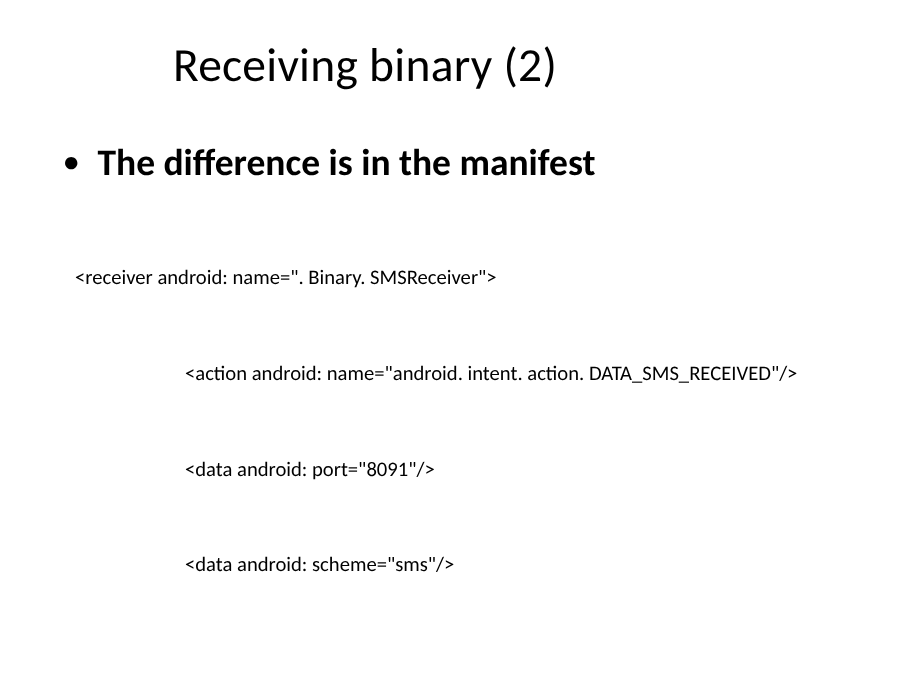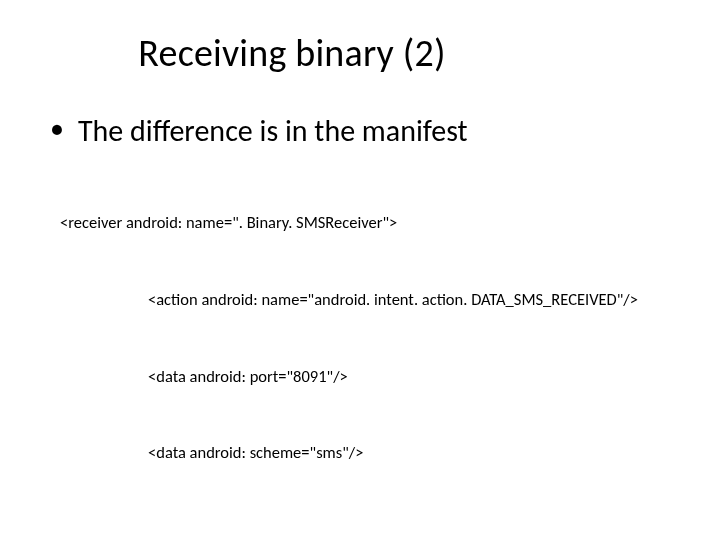--- a/index.html
+++ b/index.html
@@ -25,21 +25,21 @@
       padding-left: 2px;
     }
     .bullet-dot {
       font-size: 28px;
       line-height: 1.1;
       margin-right: 14px;
       margin-top: 2px;
     }
     .bullet-text {
       font-size: 30px;
-      font-weight: 400;
+      font-weight: 700;
     }
     .code-block {
       font-size: 16.5px;
       line-height: 1.55;
       font-family: Calibri, "Segoe UI", Arial, sans-serif;
       padding-left: 12px;
       white-space: pre;
     }
     .ind1 { padding-left: 44px; }
     .ind2 { padding-left: 88px; }

